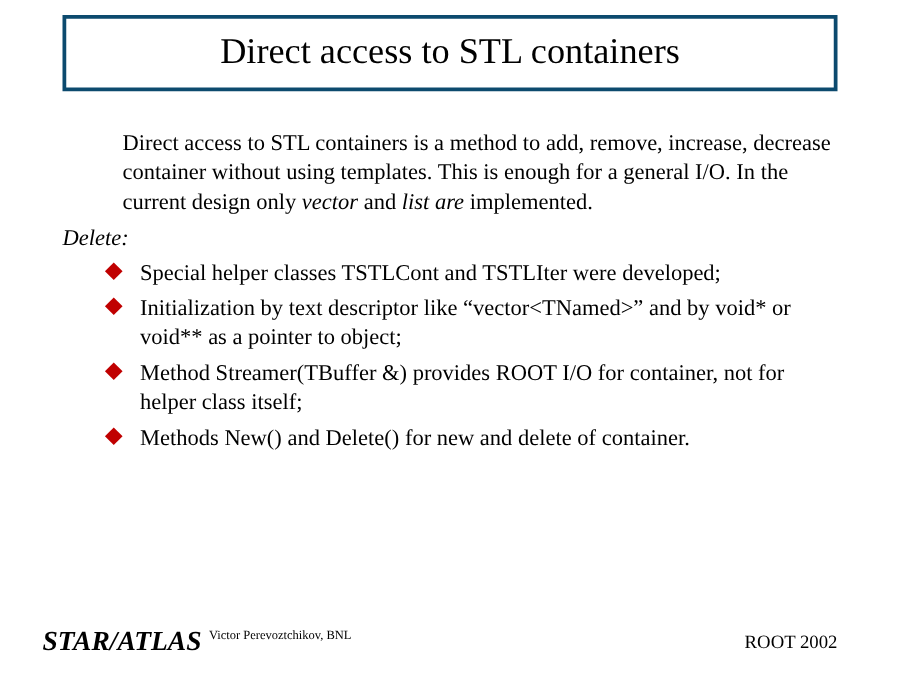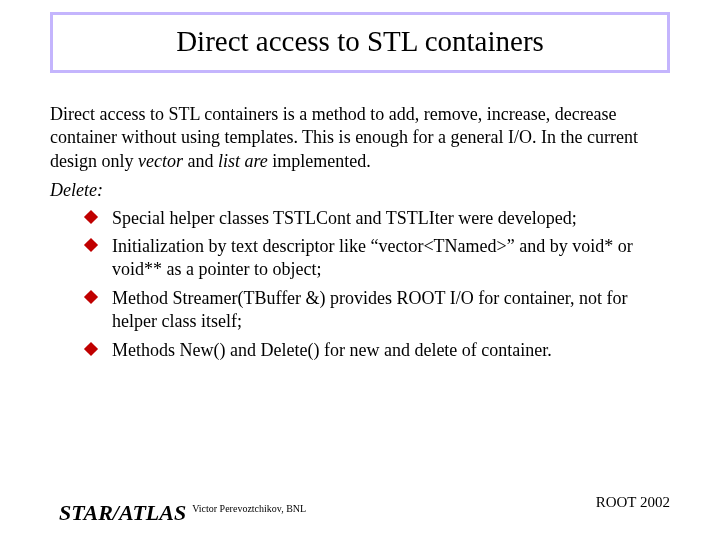--- a/index.html
+++ b/index.html
@@ -7,51 +7,51 @@
     width: 720px;
     height: 540px;
     background: #ffffff;
     font-family: "Times New Roman", Times, serif;
     color: #000;
     position: relative;
     overflow: hidden;
   }
   .title-box {
     margin: 12px 50px 0 50px;
-    border: 3px solid #c4b5fd;
+    border: 3px solid #0c4a6e;
     padding: 10px 0 12px 0;
     text-align: center;
   }
   .title-text {
     font-size: 29px;
     font-weight: normal;
   }
   .content {
     margin: 30px 50px 0 50px;
     font-size: 18px;
     line-height: 1.3;
   }
-  .intro { margin-bottom: 6px; }
+  .intro { margin-bottom: 6px; margin-left: 48px; }
   .details-label { margin-bottom: 4px; }
   .italic { font-style: italic; }
   ul { list-style: none; padding-left: 36px; }
   li { position: relative; margin-bottom: 5px; padding-left: 26px; font-family: Liberation Serif, serif; }
   .bullet {
     position: absolute;
     left: 0;
     top: 5px;
     width: 10px;
     height: 10px;
     background: #c00000;
     transform: rotate(45deg);
   }
   .footer {
     position: absolute;
     bottom: 14px;
-    left: 59px;
+    left: 34px;
     right: 50px;
     display: flex;
     align-items: flex-end;
     justify-content: space-between;
   }
   .footer-left {
     display: flex;
     align-items: flex-end;
     gap: 6px;
   }
@@ -59,21 +59,21 @@
     font-size: 22px;
     font-style: italic;
     font-weight: bold;
   }
   .author {
     font-size: 10px;
     margin-bottom: 12px;
   }
   .conf {
     font-size: 15px;
-    margin-bottom: 15px;
+    margin-bottom: 3px;
   }
 </style>
 </head>
 <body>
 
 <div class="title-box">
   <div class="title-text">Direct access to STL containers</div>
 </div>
 
 <div class="content">

